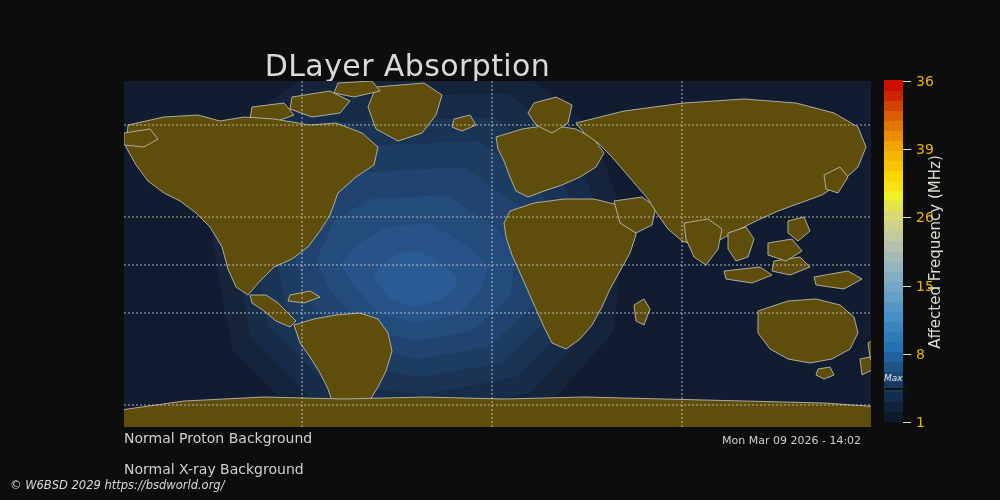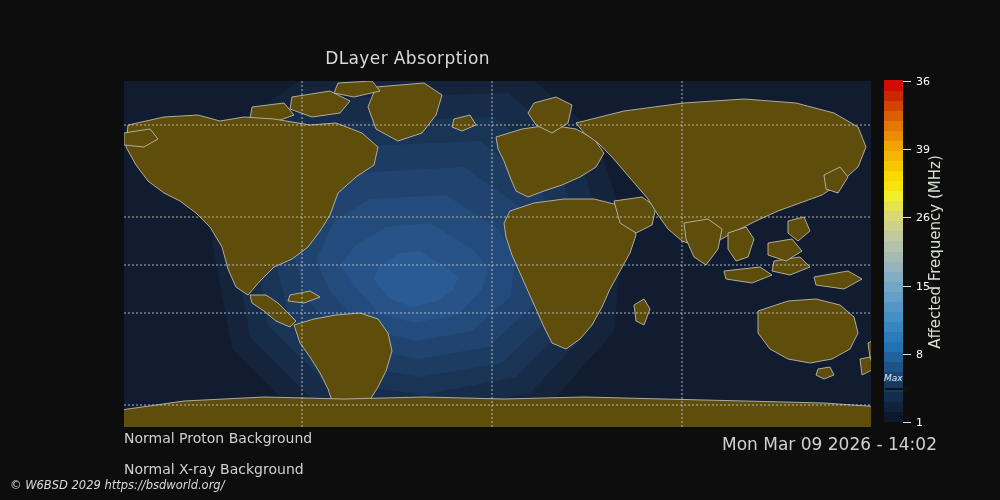--- a/index.html
+++ b/index.html
@@ -2,54 +2,54 @@
 <html><head>
 <meta charset="utf-8">
 <style>
   html,body{margin:0;padding:0;background:#0d0d0d;}
   body{width:1000px;height:500px;overflow:hidden;
        font-family:"DejaVu Sans","Liberation Sans",sans-serif;}
   #root{position:relative;width:1000px;height:500px;background:#0d0d0d;}
 
   
   .title{position:absolute;left:0;top:48px;width:815px;text-align:center;
-         color:#d9dbd6;font-size:17px;letter-spacing:.4px;}
+         color:#d9dbd6;font-size:30px;letter-spacing:.4px;}
 
   
   .map{position:absolute;left:124px;top:81px;width:747px;height:346px;
        background:#111c30;overflow:hidden;}
   .map svg{display:block;}
 
   
   .cbar{position:absolute;left:884px;top:81px;width:19px;height:341px;}
   .cbar .grad{position:absolute;inset:0;}
   .cbar .seg{position:absolute;left:0;width:19px;}
   .ticks{position:absolute;left:884px;top:81px;width:40px;height:341px;}
   .tick{position:absolute;left:19px;width:8px;height:1px;background:#d7dfd0;}
-  .ticklabel{position:absolute;left:32px;color:#ffffff;font-size:11px;
+  .ticklabel{position:absolute;left:32px;color:#eab308;font-size:14px;
              transform:translateY(-50%);white-space:nowrap;}
   .cbar-title{position:absolute;left:921px;top:81px;height:341px;width:28px;
               display:flex;align-items:center;justify-content:center;}
   .cbar-title span{color:#d7dfd0;font-size:15px;white-space:nowrap;
               transform:rotate(-90deg);transform-origin:center;}
 
   .maxmark{position:absolute;left:884px;top:374px;width:40px;height:22px;font-style:italic;}
   .maxmark .lbl{position:absolute;left:0px;top:0px;color:#e2e6e0;font-size:9px;
                 line-height:9px;}
   .maxmark .arrowline{position:absolute;left:1px;top:14px;width:20px;height:2px;
                 background:#111111;}
   .maxmark .arrowhead{position:absolute;left:19px;top:10px;width:0;height:0;
                 border-left:8px solid #111111;border-top:5px solid transparent;
                 border-bottom:5px solid transparent;}
 
   
   .status{position:absolute;left:124px;color:#cfd2cc;font-size:14px;}
   .status.l1{top:430px;}
   .status.l2{top:445px;margin-top:16px;}
-  .stamp{position:absolute;left:722px;top:434px;color:#cfd2cc;font-size:17px;}
+  .stamp{position:absolute;left:722px;top:434px;color:#cfd2cc;font-size:11px;}
   .copy{position:absolute;left:10px;top:478px;color:#d7dbd4;font-size:11.5px;
         font-style:italic;}
 </style>
 </head>
 <body>
 
 <div id="root">
 
   <div class="title">DLayer Absorption</div>
 

